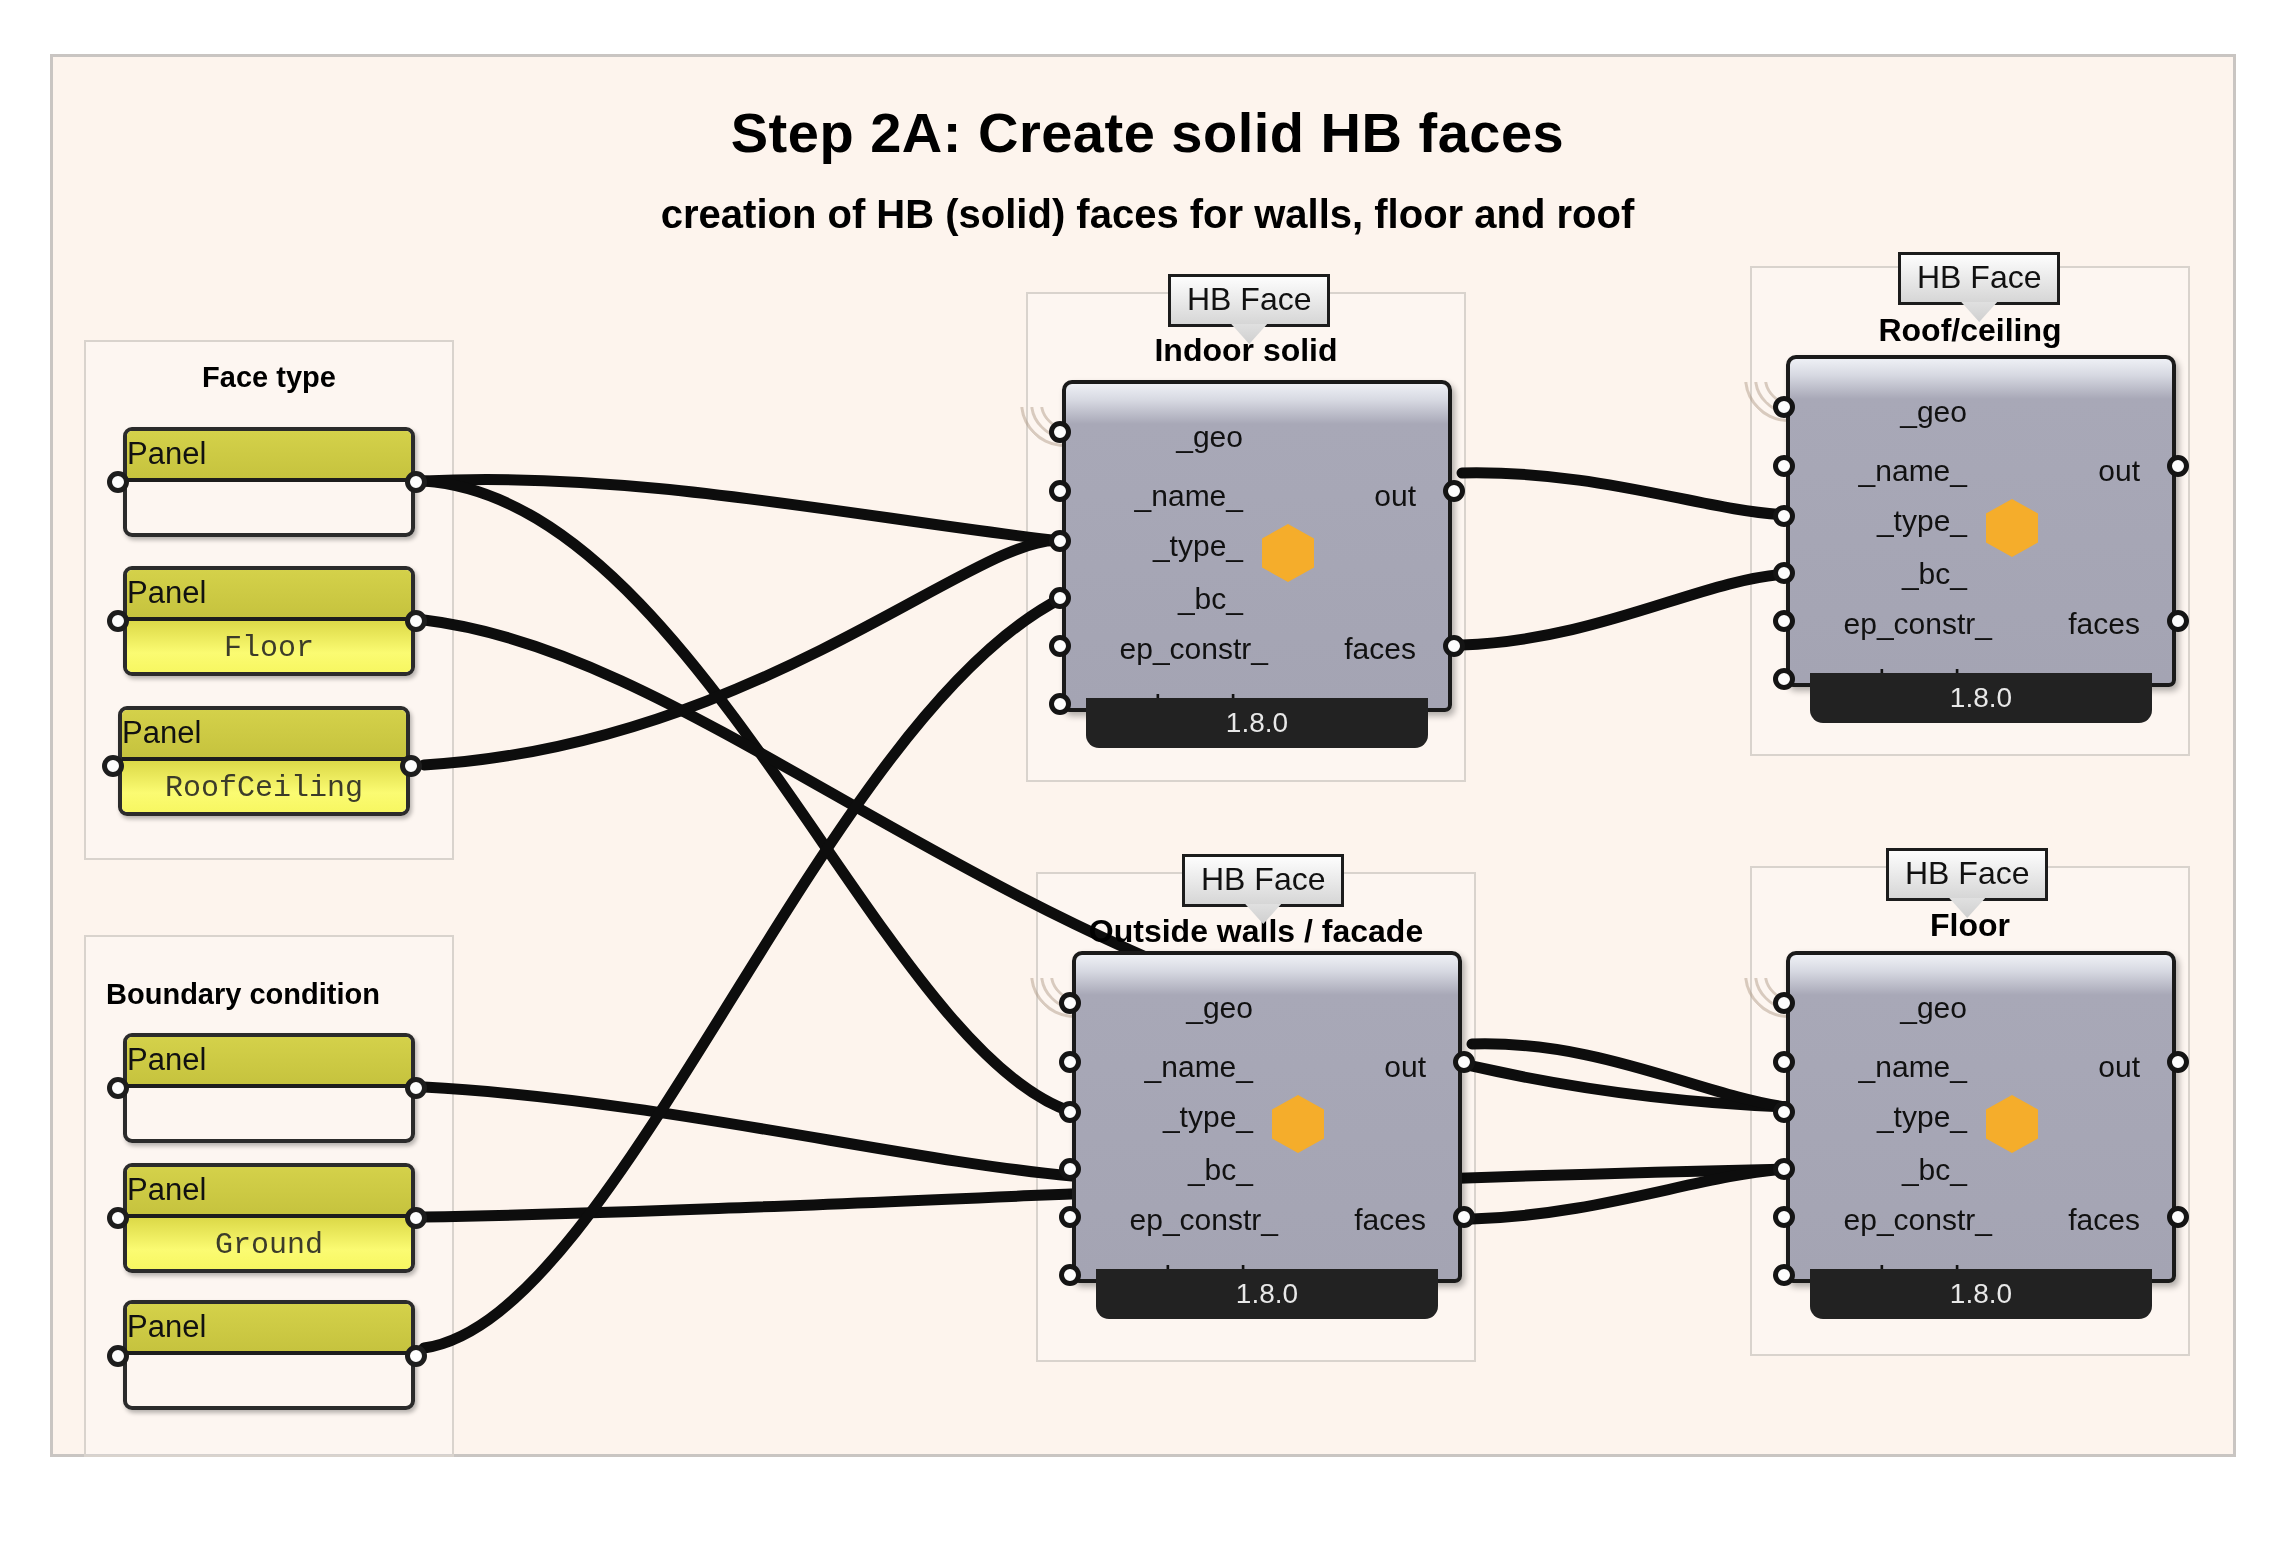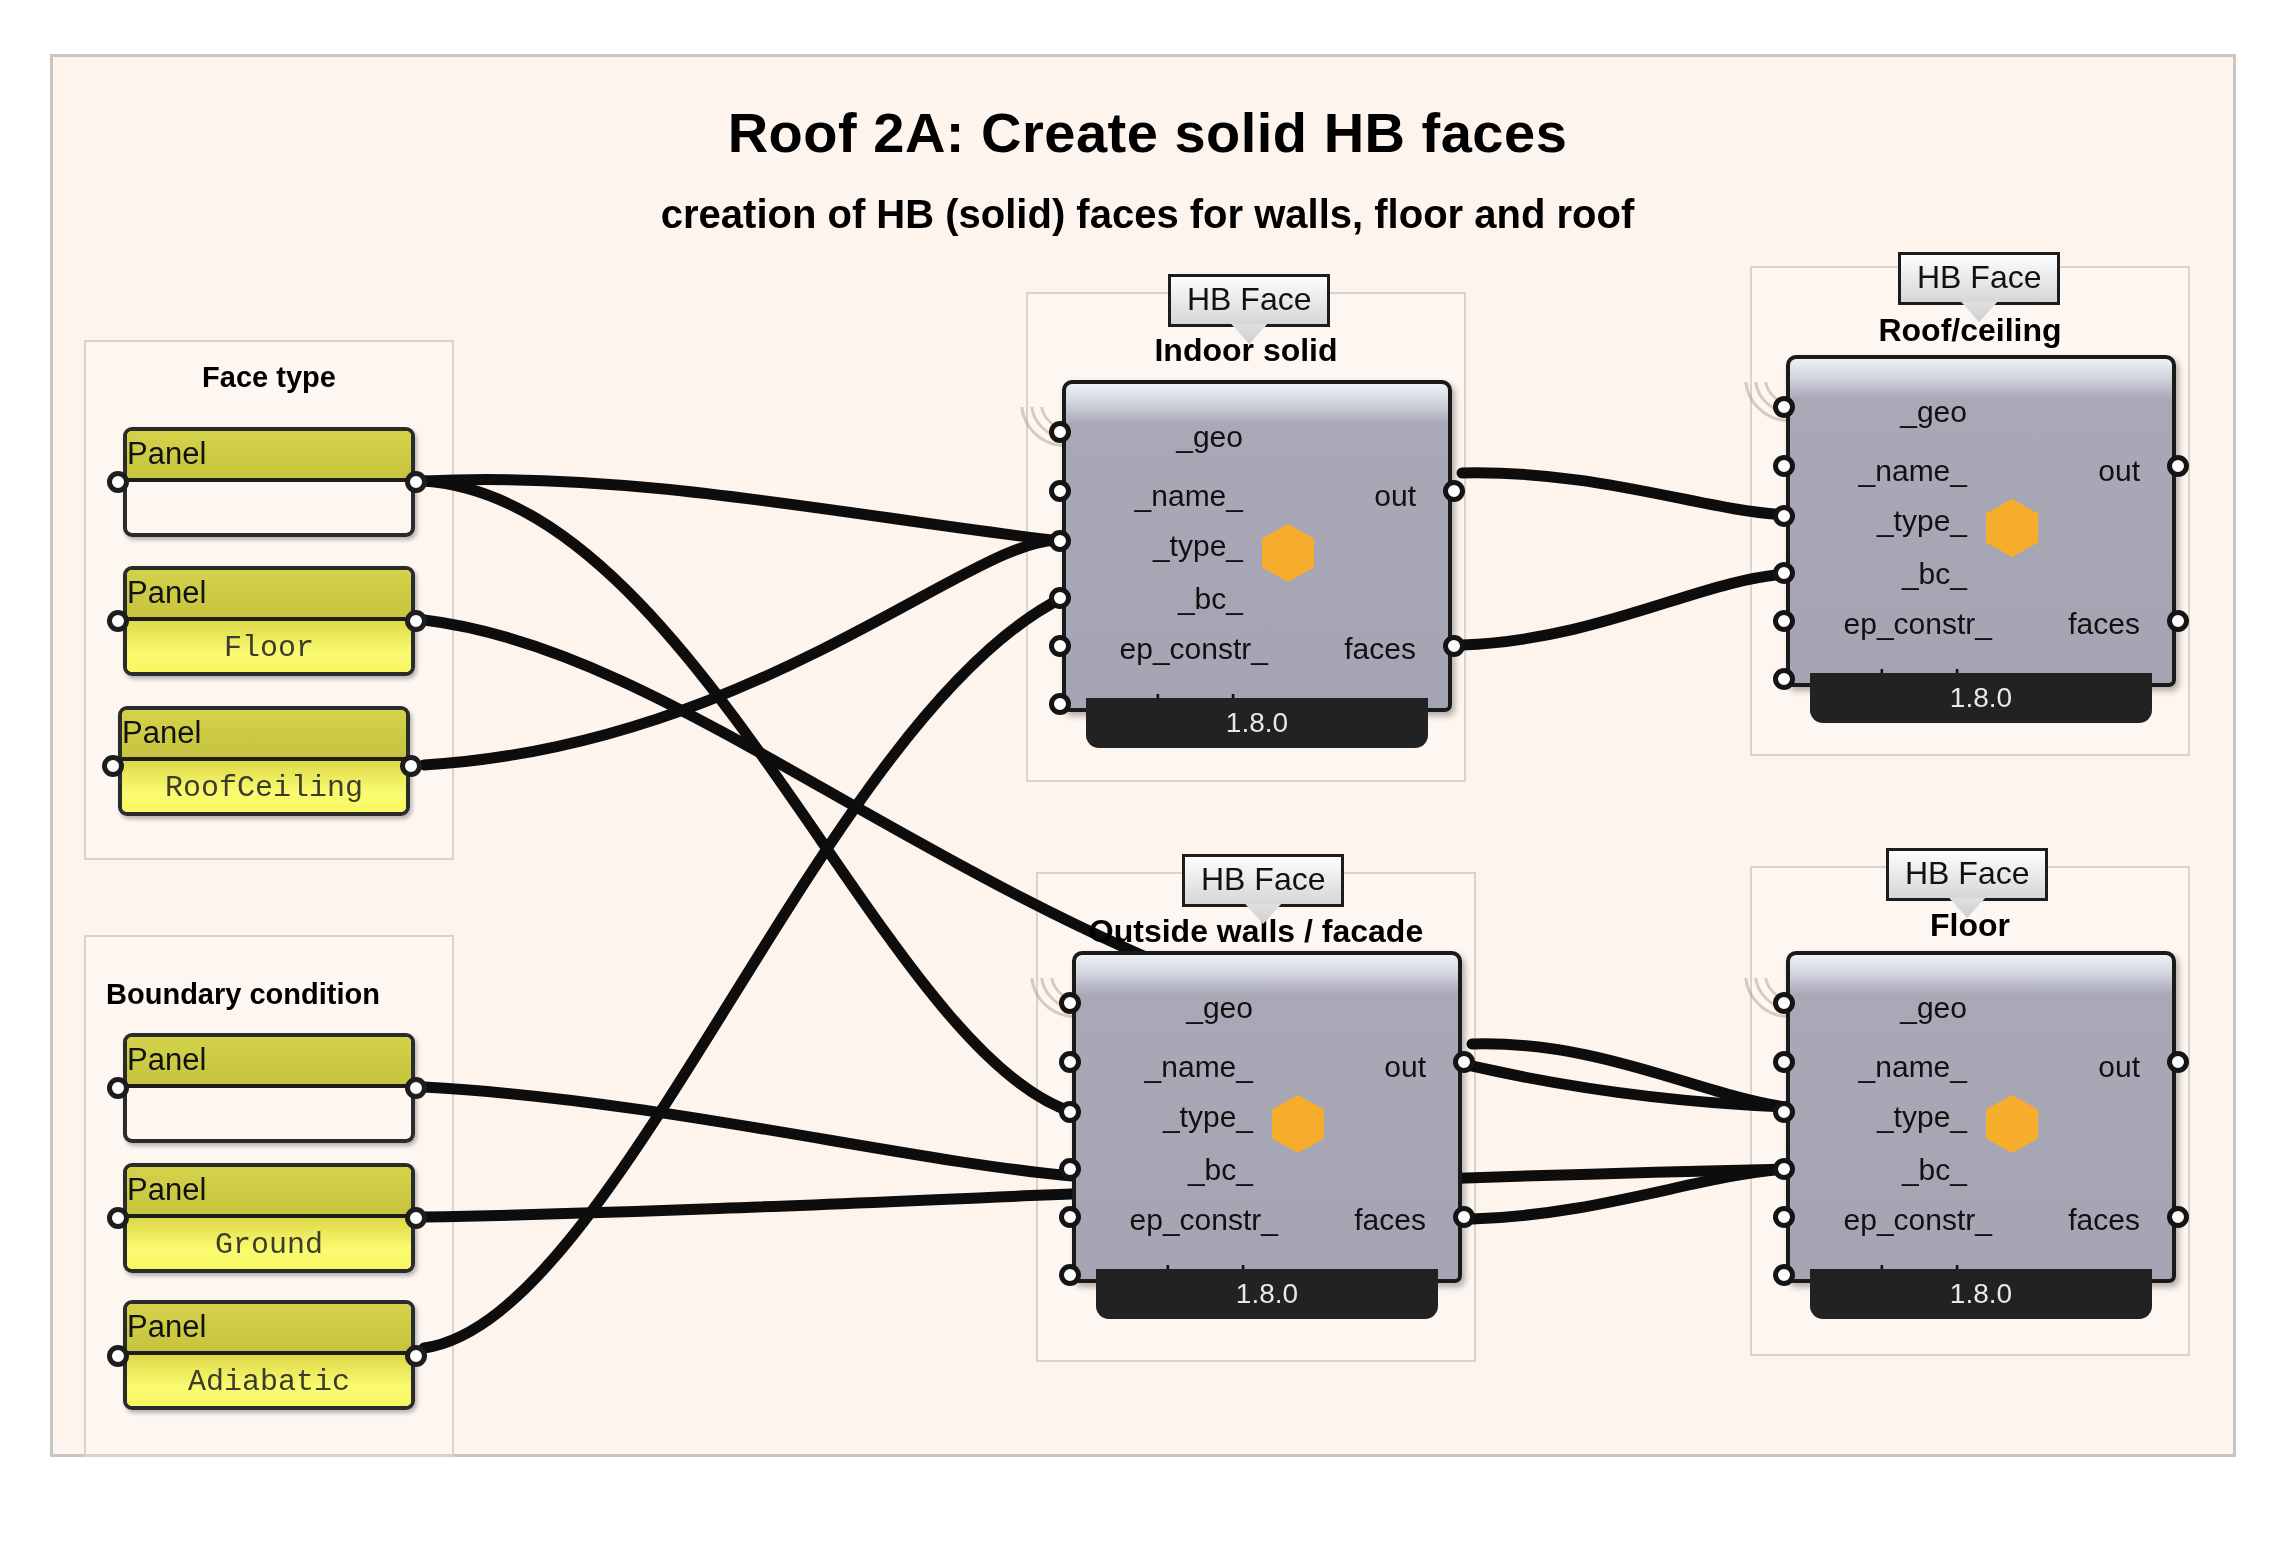--- a/index.html
+++ b/index.html
@@ -116,21 +116,21 @@
 
   
   #wires{position:absolute;left:0;top:0;width:2295px;height:1546px;z-index:4;pointer-events:none;}
   #wires path{fill:none;stroke:#0d0d0d;stroke-width:11;stroke-linecap:round;}
 </style>
 </head>
 <body>
 
 <div id="canvas"></div>
 
-<div class="title" id="main-title">Roof 2A: Create solid HB faces</div>
+<div class="title" id="main-title">Step 2A: Create solid HB faces</div>
 <div class="title" id="sub-title">creation of HB (solid) faces for walls, floor and roof</div>
 
 <svg id="wires" viewBox="0 0 2295 1546">
 
   <path d="M424,481 C640,470 870,520 1062,541"></path>
 
   <path d="M424,481 C700,500 880,1050 1072,1112"></path>
 
   <path d="M424,620 C760,660 1080,1080 1786,1107"></path>
 
@@ -185,21 +185,20 @@
 
 <div class="gh-panel" style="left:123px;top:1163px;">
   <div class="ph">Panel</div>
   <div class="pb">Ground</div>
 </div>
 <span class="port left" style="left:107px;top:1207px;"></span>
 <span class="port right" style="left:405px;top:1207px;"></span>
 
 <div class="gh-panel" style="left:123px;top:1300px;">
   <div class="ph">Panel</div>
-  <div class="pb">Adiabatic</div>
 </div>
 <span class="port left" style="left:107px;top:1345px;"></span>
 <span class="port right" style="left:405px;top:1345px;"></span>
 
 <div class="group-box" style="left:1026px;top:292px;width:440px;height:490px;"></div>
 <div class="comp-name" style="left:1026px;top:332px;width:440px;">Indoor solid</div>
 <div class="tooltip" style="left:1168px;top:274px;">
   <span>HB Face</span>
   <span class="tail"></span>
 </div>

